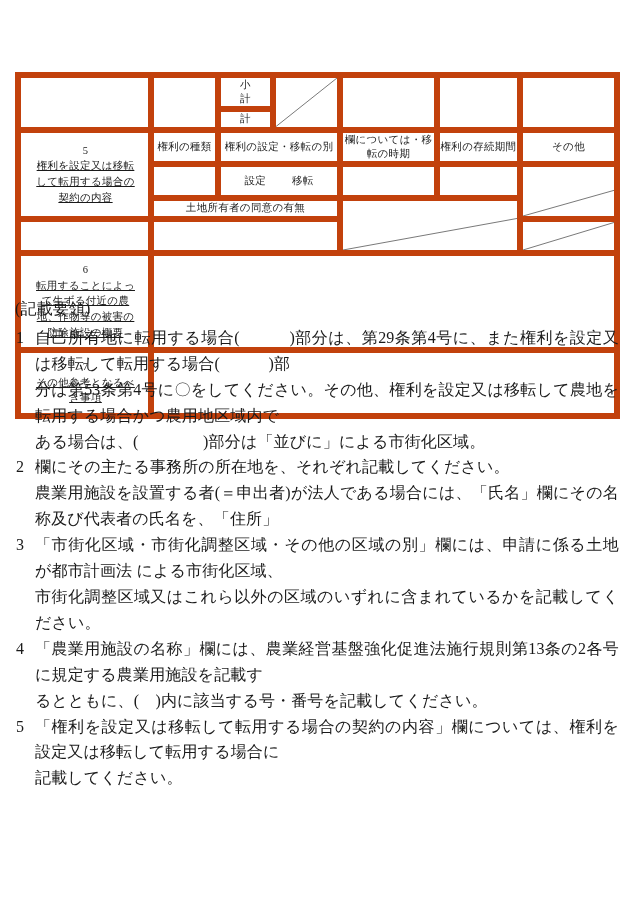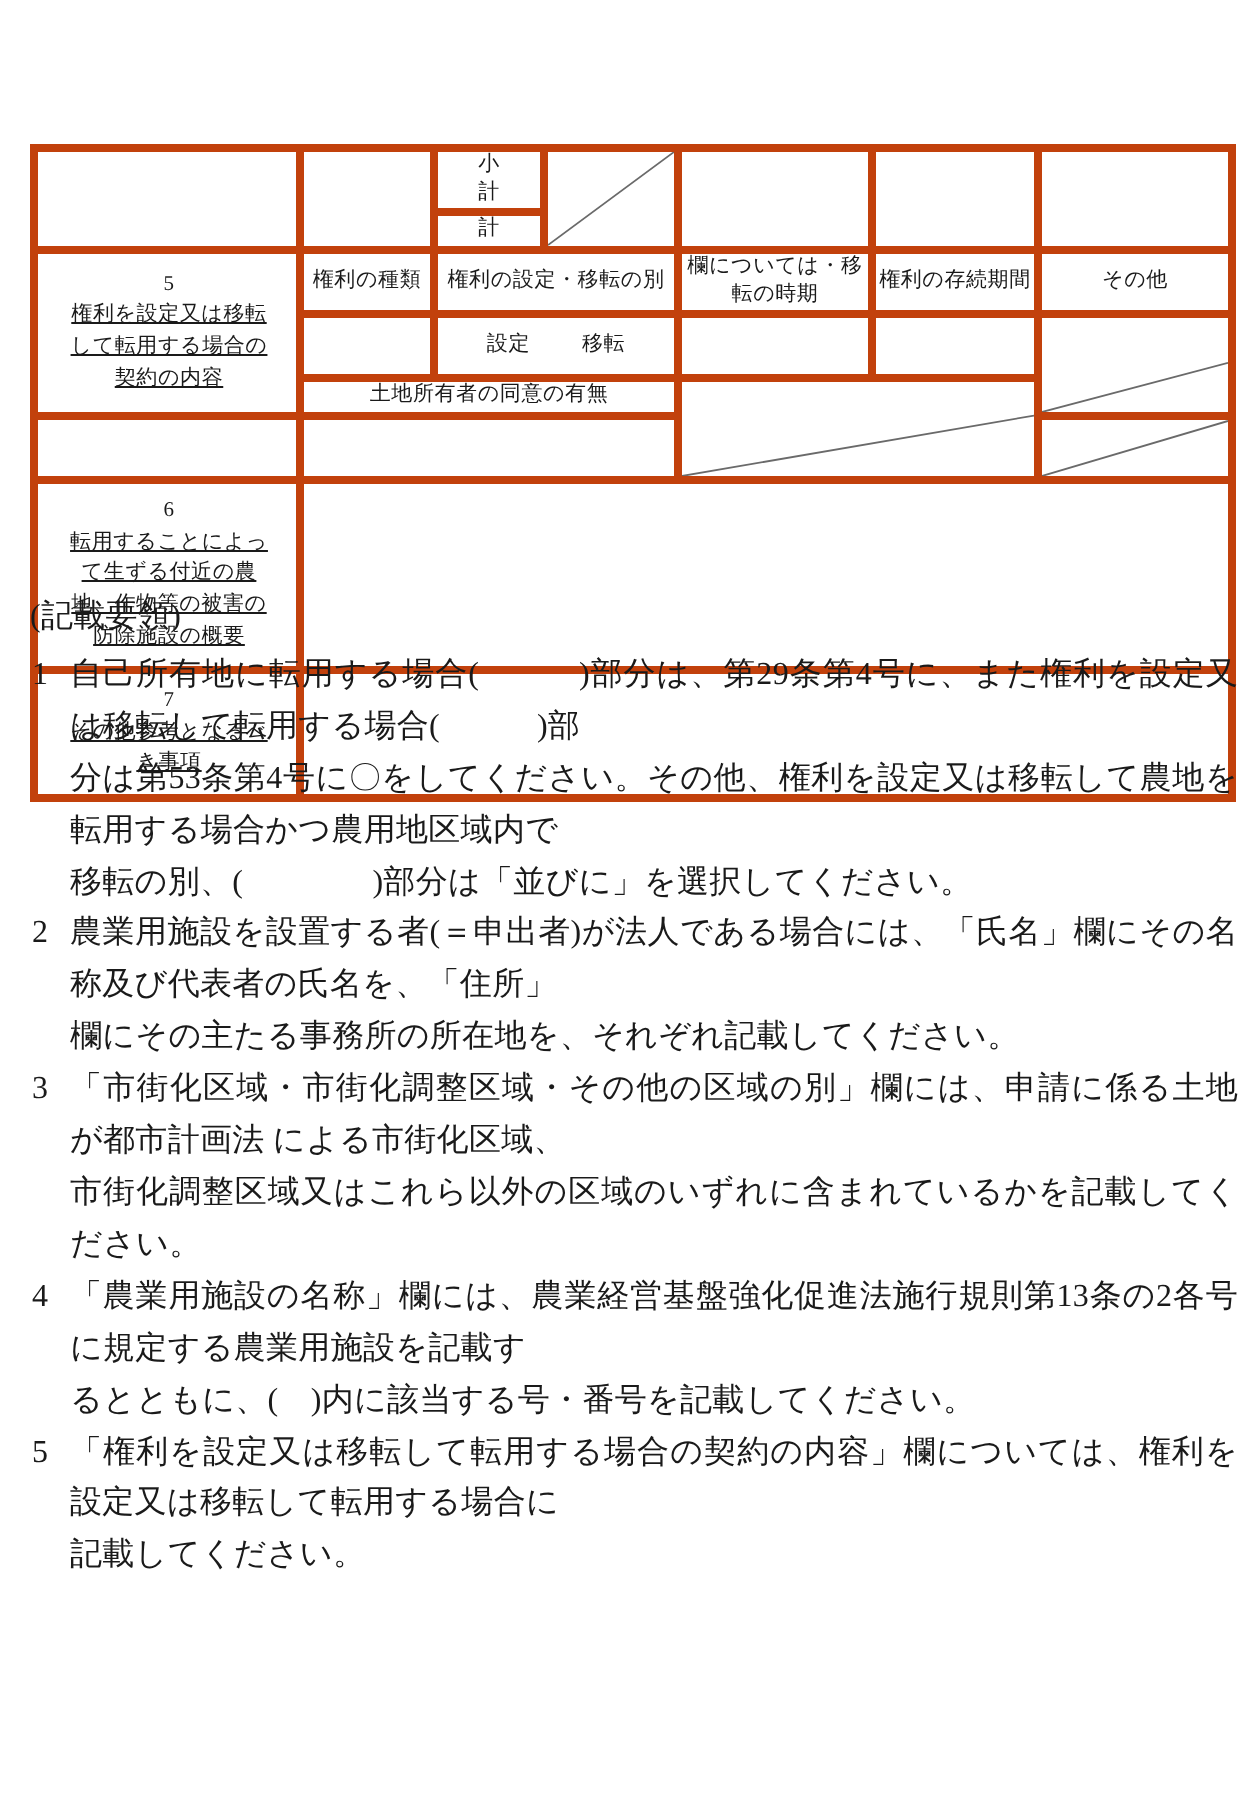--- a/index.html
+++ b/index.html
@@ -31,21 +31,21 @@
     width: 599px;
   }
   table.form-table {
     border-collapse: collapse;
     table-layout: fixed;
     width: 599px;
     font-size: 10.5px;
     line-height: 1.35;
   }
   table.form-table td {
-    border: 4px solid #c2410c;
+    border: 6px solid #c2410c;
     padding: 0;
     vertical-align: middle;
     text-align: center;
     font-weight: normal;
     letter-spacing: 0.3px;
   }
   td.blank { border: 1px solid #6a6a6a; }
 
   .lbl-cell {
     text-align: left;
@@ -226,29 +226,29 @@
   </div>
 
   <div class="notes">
     <div class="notes-title">(記載要領)</div>
 
     <div class="note-item">
       <div class="note-num">1</div>
       <div class="note-text">
         <span class="cont">自己所有地に転用する場合(　　　)部分は、第29条第4号に、また権利を設定又は移転して転用する場合(　　　)部</span>
         <span class="cont">分は第53条第4号に〇をしてください。その他、権利を設定又は移転して農地を転用する場合かつ農用地区域内で</span>
-        <span class="cont">移転の別、(　　　　)部分は「並びに」を選択してください。</span>
+        <span class="cont">ある場合は、(　　　　)部分は「並びに」による市街化区域。</span>
       </div>
     </div>
 
     <div class="note-item">
       <div class="note-num">2</div>
       <div class="note-text">
+        <span class="cont">欄にその主たる事務所の所在地を、それぞれ記載してください。</span>
         <span class="cont">農業用施設を設置する者(＝申出者)が法人である場合には、「氏名」欄にその名称及び代表者の氏名を、「住所」</span>
-        <span class="cont">欄にその主たる事務所の所在地を、それぞれ記載してください。</span>
       </div>
     </div>
 
     <div class="note-item">
       <div class="note-num">3</div>
       <div class="note-text">
         <span class="cont">「市街化区域・市街化調整区域・その他の区域の別」欄には、申請に係る土地が都市計画法 による市街化区域、</span>
         <span class="cont">市街化調整区域又はこれら以外の区域のいずれに含まれているかを記載してください。</span>
       </div>
     </div>

